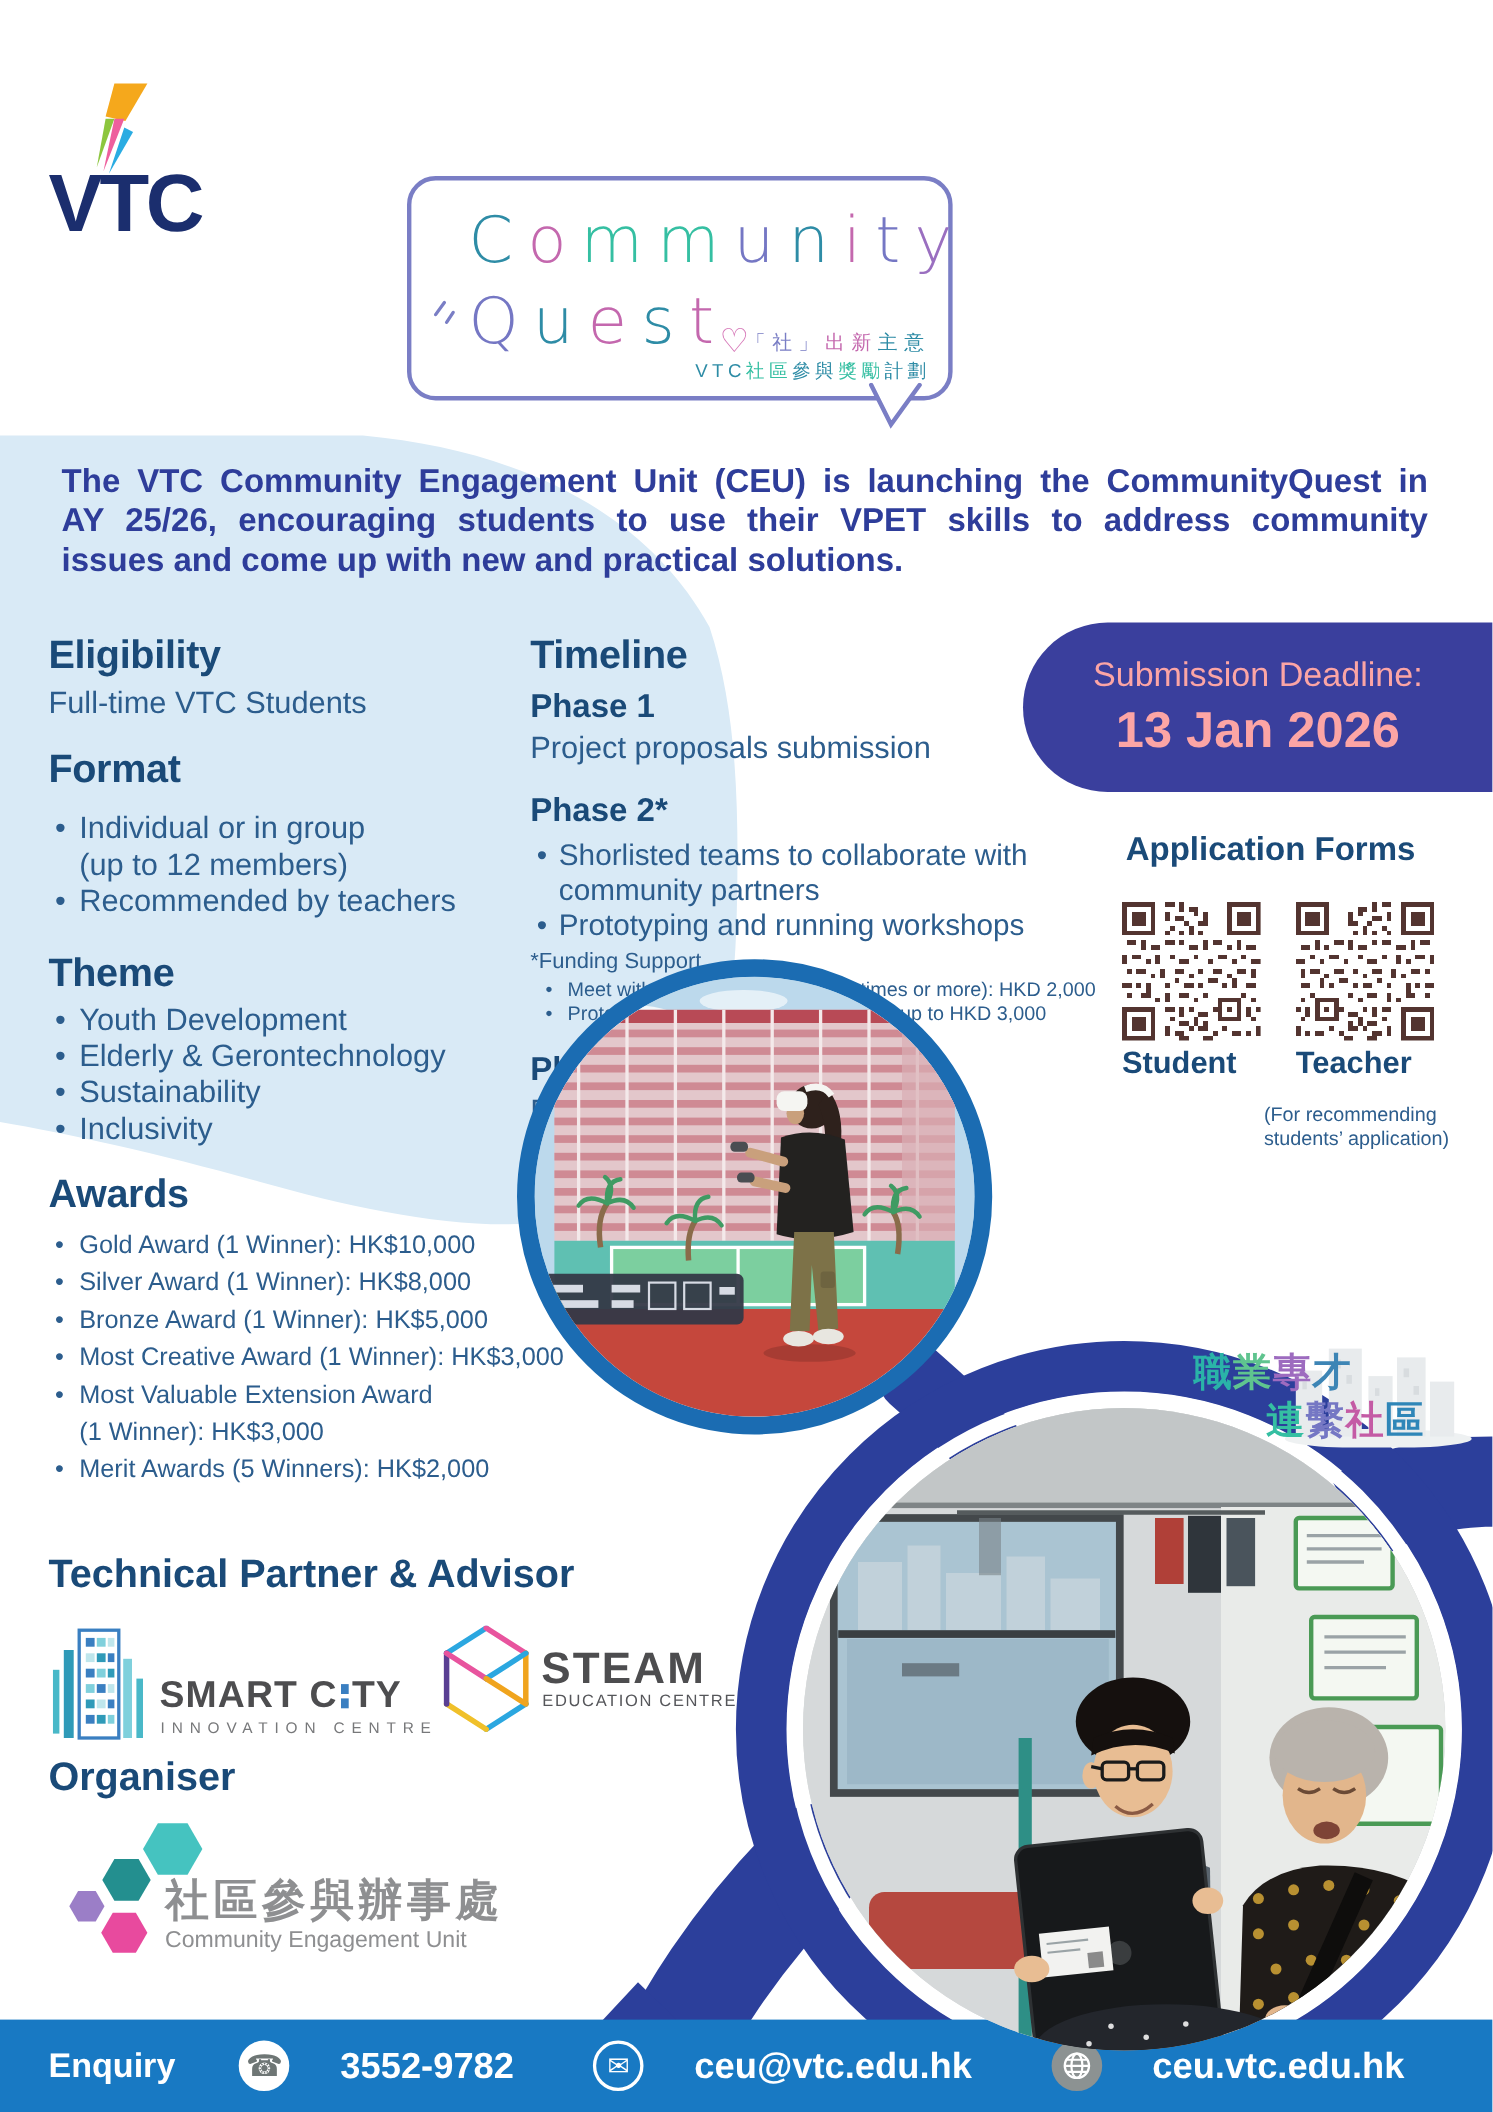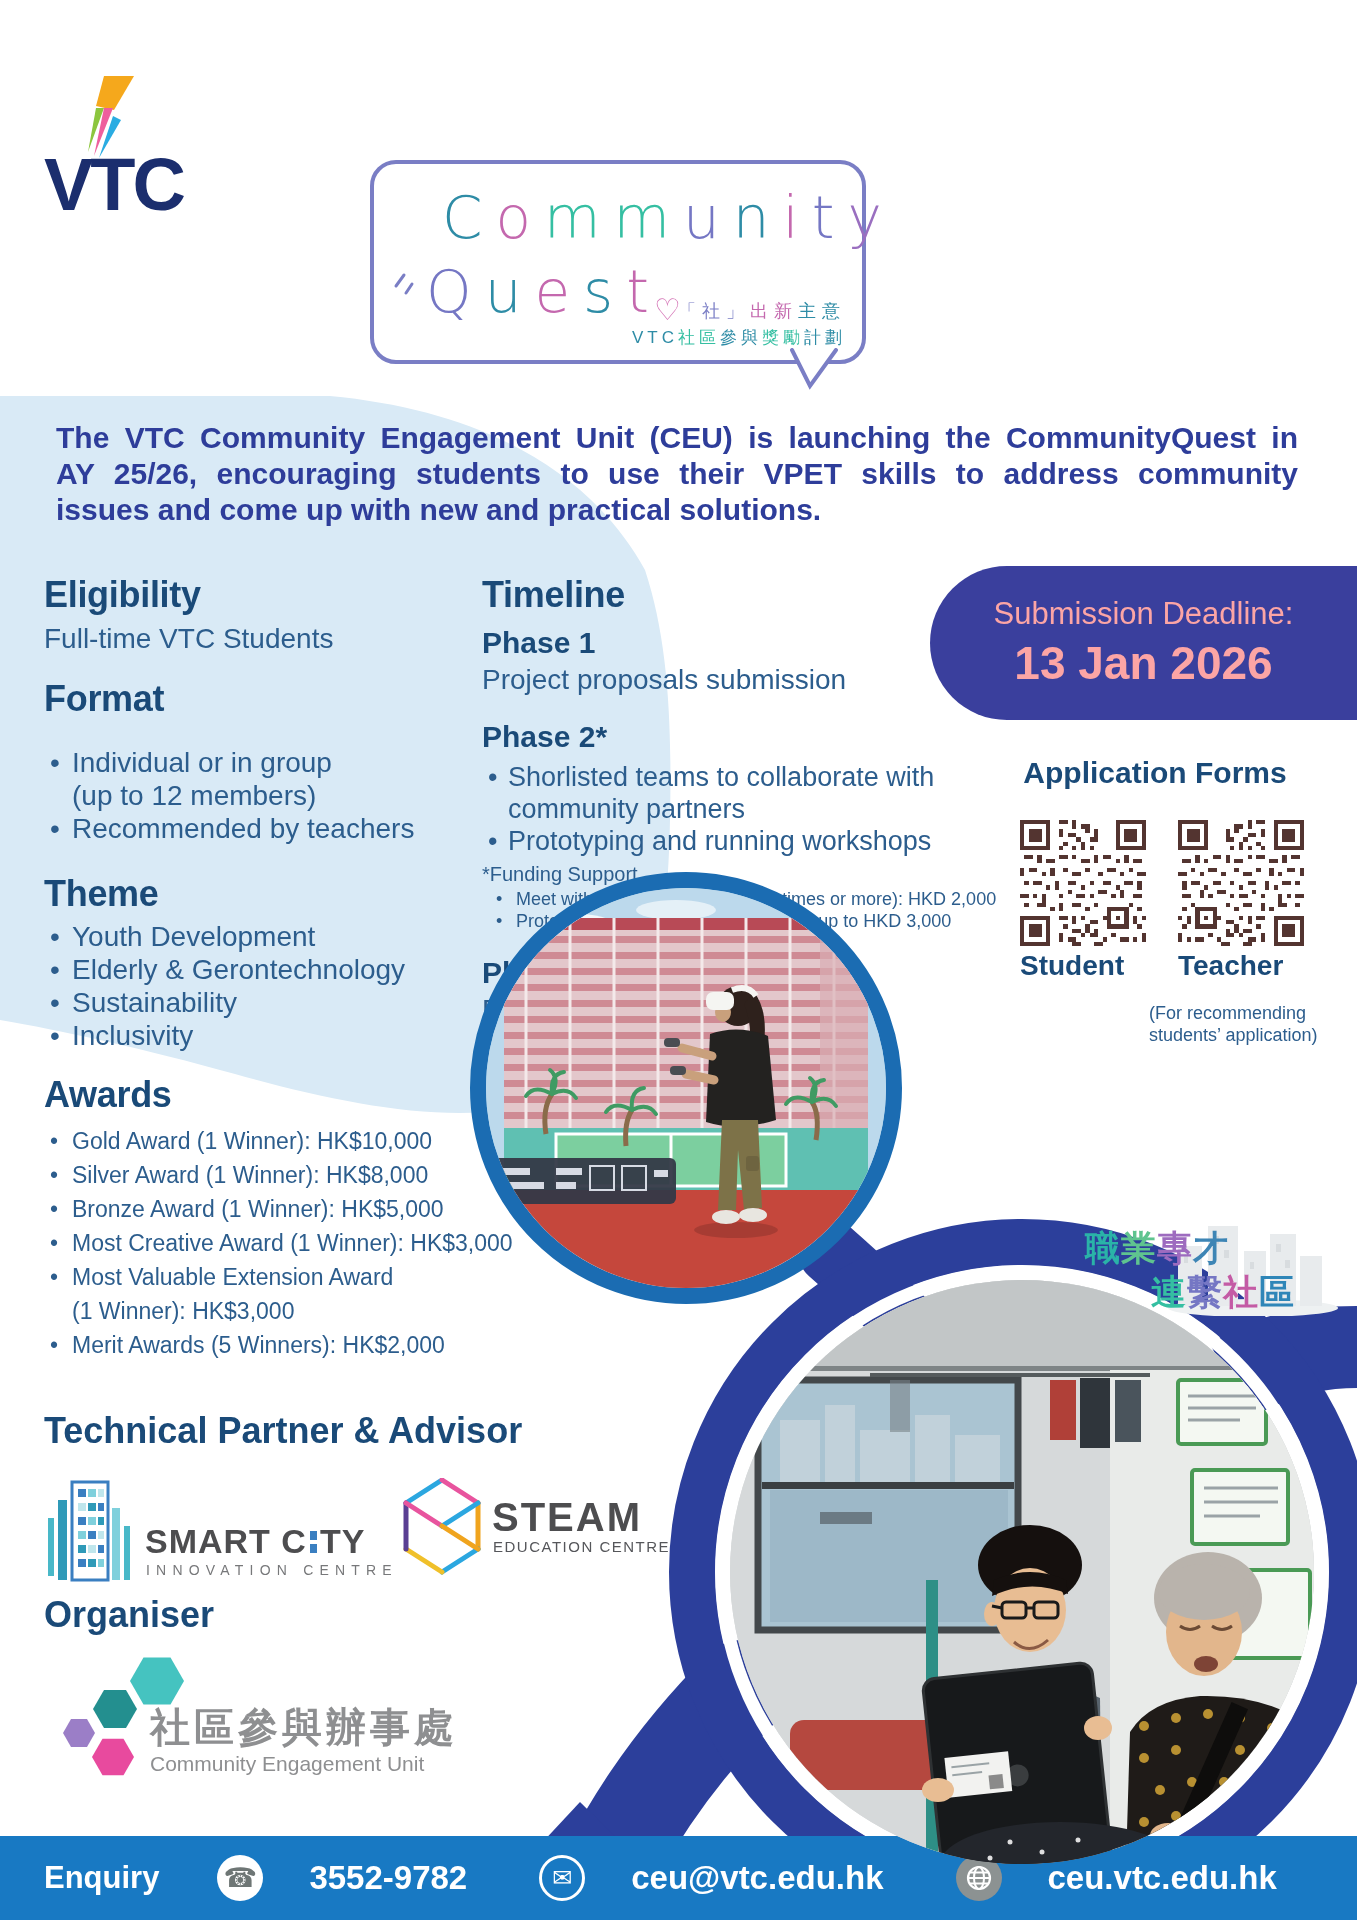--- a/index.html
+++ b/index.html
@@ -8,21 +8,21 @@
   .abs{position:absolute;}
   svg{display:block;}
 
   
   .blob-svg,.swoosh-svg{position:absolute;left:0;top:0;width:1357px;height:1920px;pointer-events:none;}
   .blob-svg{z-index:0;} .swoosh-svg{z-index:1;}
 
   
   .vtc-logo{left:42px;top:58px;width:180px;height:170px;z-index:3;}
   .cq-box{left:370px;top:160px;width:488px;height:196px;border:4px solid #7a7ec5;border-radius:26px;z-index:3;background:#fff;}
-  .cq-line1{position:absolute;left:68px;top:20px;font-family:"DejaVu Sans",sans-serif;font-weight:300;font-size:58px;letter-spacing:13px;white-space:nowrap;}
+  .cq-line1{position:absolute;left:52px;top:20px;font-family:"DejaVu Sans",sans-serif;font-weight:300;font-size:58px;letter-spacing:13px;white-space:nowrap;}
   .cq-line2{position:absolute;left:52px;top:94px;font-family:"DejaVu Sans",sans-serif;font-weight:300;font-size:58px;letter-spacing:13px;white-space:nowrap;}
   .cq-line1 span,.cq-line2 span{display:inline;}
   .cq-line1 span:nth-child(1){color:#2e8ca6}.cq-line1 span:nth-child(2){color:#c468ae}
   .cq-line1 span:nth-child(3){color:#35bfa2}.cq-line1 span:nth-child(4){color:#35bfa2}
   .cq-line1 span:nth-child(5){color:#7577c4}.cq-line1 span:nth-child(6){color:#2e8ca6}
   .cq-line1 span:nth-child(7){color:#c468ae}.cq-line1 span:nth-child(8){color:#7577c4}
   .cq-line1 span:nth-child(9){color:#9a6fc0}
   .cq-line2 span:nth-child(1){color:#7577c4}.cq-line2 span:nth-child(2){color:#2e8ca6}
   .cq-line2 span:nth-child(3){color:#c468ae}.cq-line2 span:nth-child(4){color:#2e8ca6}
   .cq-line2 span:nth-child(5){color:#c468ae}
@@ -44,21 +44,21 @@
   .h1{font-weight:700;font-size:36px;line-height:1.05;color:#1a4a78;letter-spacing:-0.3px;margin:0;}
   .h2{font-weight:700;font-size:30px;line-height:1.1;color:#1a4a78;margin:0;}
   .p{font-size:28px;line-height:33px;color:#2c5d8d;margin:0;}
   .li{position:relative;padding-left:28px;font-size:28px;line-height:33px;color:#2c5d8d;}
   .li::before{content:"\2022";position:absolute;left:6px;}
   .cont{padding-left:28px;font-size:28px;line-height:33px;color:#2c5d8d;}
 
   .col-left{left:44px;top:576px;width:505px;z-index:3;}
   .col-left .p{margin-top:10px;line-height:30px;}
   .mt-format{margin-top:26px;} .mt-theme{margin-top:30px;} .mt-awards{margin-top:24px;}
-  .ul{margin-top:28px;}
+  .ul{margin-top:18px;}
   .ul-theme{margin-top:8px;}
   .ul-awards{margin-top:10px;}
   .ul-awards .li,.ul-awards .cont{font-size:23px;line-height:34px;white-space:nowrap;}
 
   .col-mid{left:482px;top:576px;width:535px;z-index:3;}
   .col-mid .h2{margin-top:24px;}
   .col-mid .h2.first{margin-top:12px;}
   .col-mid .p{margin-top:4px;}
   .ul-mid{margin-top:8px;}
   .ul-mid .li{font-size:27px;line-height:32px;padding-left:26px;}

